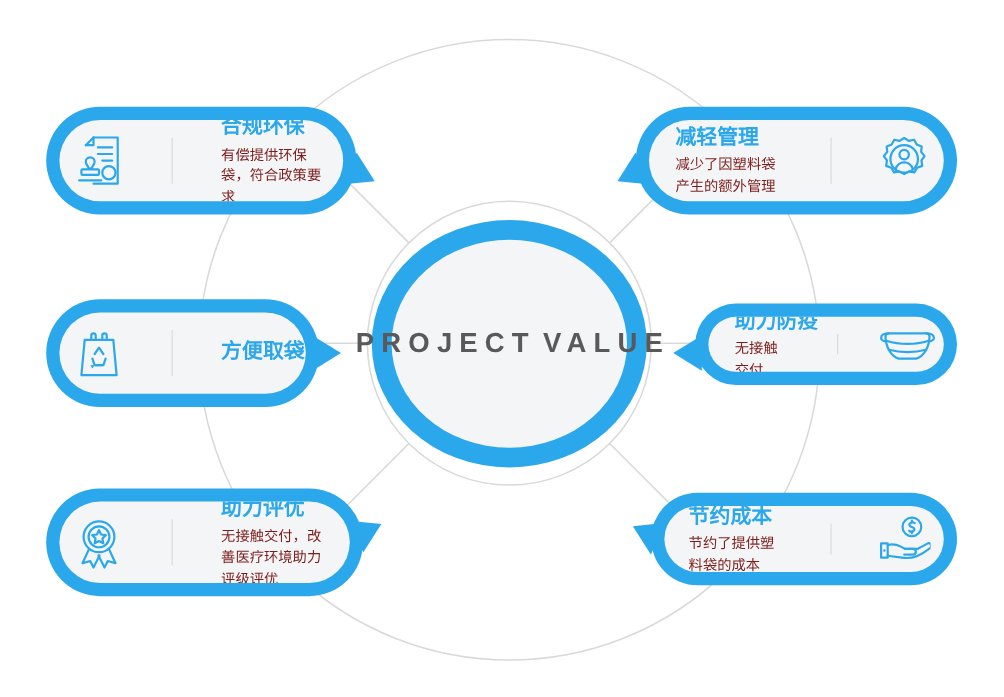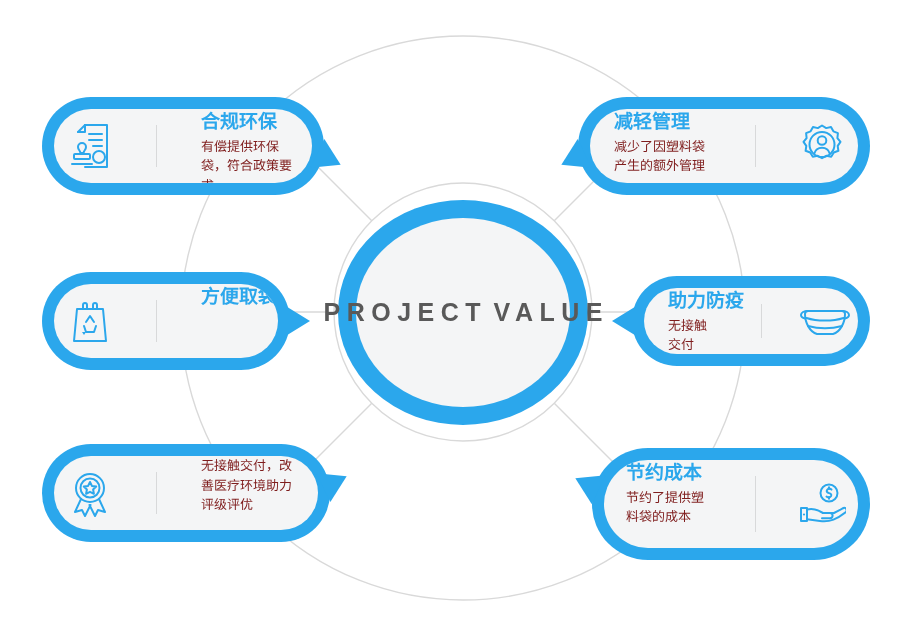--- a/index.html
+++ b/index.html
@@ -70,20 +70,21 @@
     box-sizing: border-box;
     padding: 12px;
   }
   .card-body {
     width: 100%;
     height: 100%;
     background: #f4f5f6;
     border-radius: 48px;
     box-sizing: border-box;
     display: flex;
+    align-items: center;
     overflow: hidden;
     gap: 30px;
   }
   .card-icon {
     flex: 0 0 auto;
     width: 72px;
     display: flex;
     align-items: center;
     justify-content: center;
   }
@@ -122,22 +123,22 @@
     width: 0;
     height: 0;
     border-style: solid;
   }
 
   
   #card-compliance   { left: 42px;  top: 97px;  width: 282px; height: 98px; }
   #card-convenience  { left: 42px;  top: 272px; width: 248px; height: 98px; }
   #card-evaluation   { left: 42px;  top: 444px; width: 288px; height: 98px; }
   #card-management   { left: 578px; top: 97px;  width: 292px; height: 98px; }
-  #card-epidemic     { left: 632px; top: 276px; width: 238px; height: 90px; }
-  #card-cost         { left: 592px; top: 448px; width: 278px; height: 112px; }
+  #card-epidemic     { left: 632px; top: 276px; width: 238px; height: 74px; }
+  #card-cost         { left: 592px; top: 448px; width: 278px; height: 84px; }
 </style>
 </head>
 <body>
 
 <div id="stage">
 
   <svg class="guides" viewBox="0 0 913 634" width="913" height="634" aria-hidden="true">
     <g fill="none" stroke="#d9d9d9" stroke-width="1.4">
       <circle cx="463" cy="318" r="282"></circle>
       <circle cx="463" cy="312" r="129"></circle>
@@ -215,20 +216,21 @@
         <svg width="44" height="50" viewBox="0 0 44 50" fill="none" stroke="#2ba7ec" stroke-width="2" stroke-linecap="round" stroke-linejoin="round">
           <circle cx="22" cy="20" r="14"></circle>
           <circle cx="22" cy="20" r="9.5"></circle>
           <path d="M22 14 l1.9 3.9 l4.3 .6 l-3.1 3 l.8 4.3 l-3.9 -2 l-3.9 2 l.8 -4.3 l-3.1 -3 l4.3 -.6 z"></path>
           <path d="M13 31 l-6 13 l7 -2 l3 6 l5.5 -11"></path>
           <path d="M31 31 l6 13 l-7 -2 l-3 6 l-5.5 -11"></path>
         </svg>
       </div>
       <div class="divider"></div>
       <div class="card-text">
+        <div class="card-title">助力评优</div>
         <div class="card-desc">无接触交付，改善医疗环境助力评级评优</div>
       </div>
     </div>
   </div>
 
   <div class="card right" id="card-management">
     <div class="tail" style="left:-18px; top:46px; border-width:16px 26px 16px 0;
                 border-color:transparent #2ba7ec transparent transparent;
                 transform:rotate(-26deg);"></div>
     <div class="card-body">

